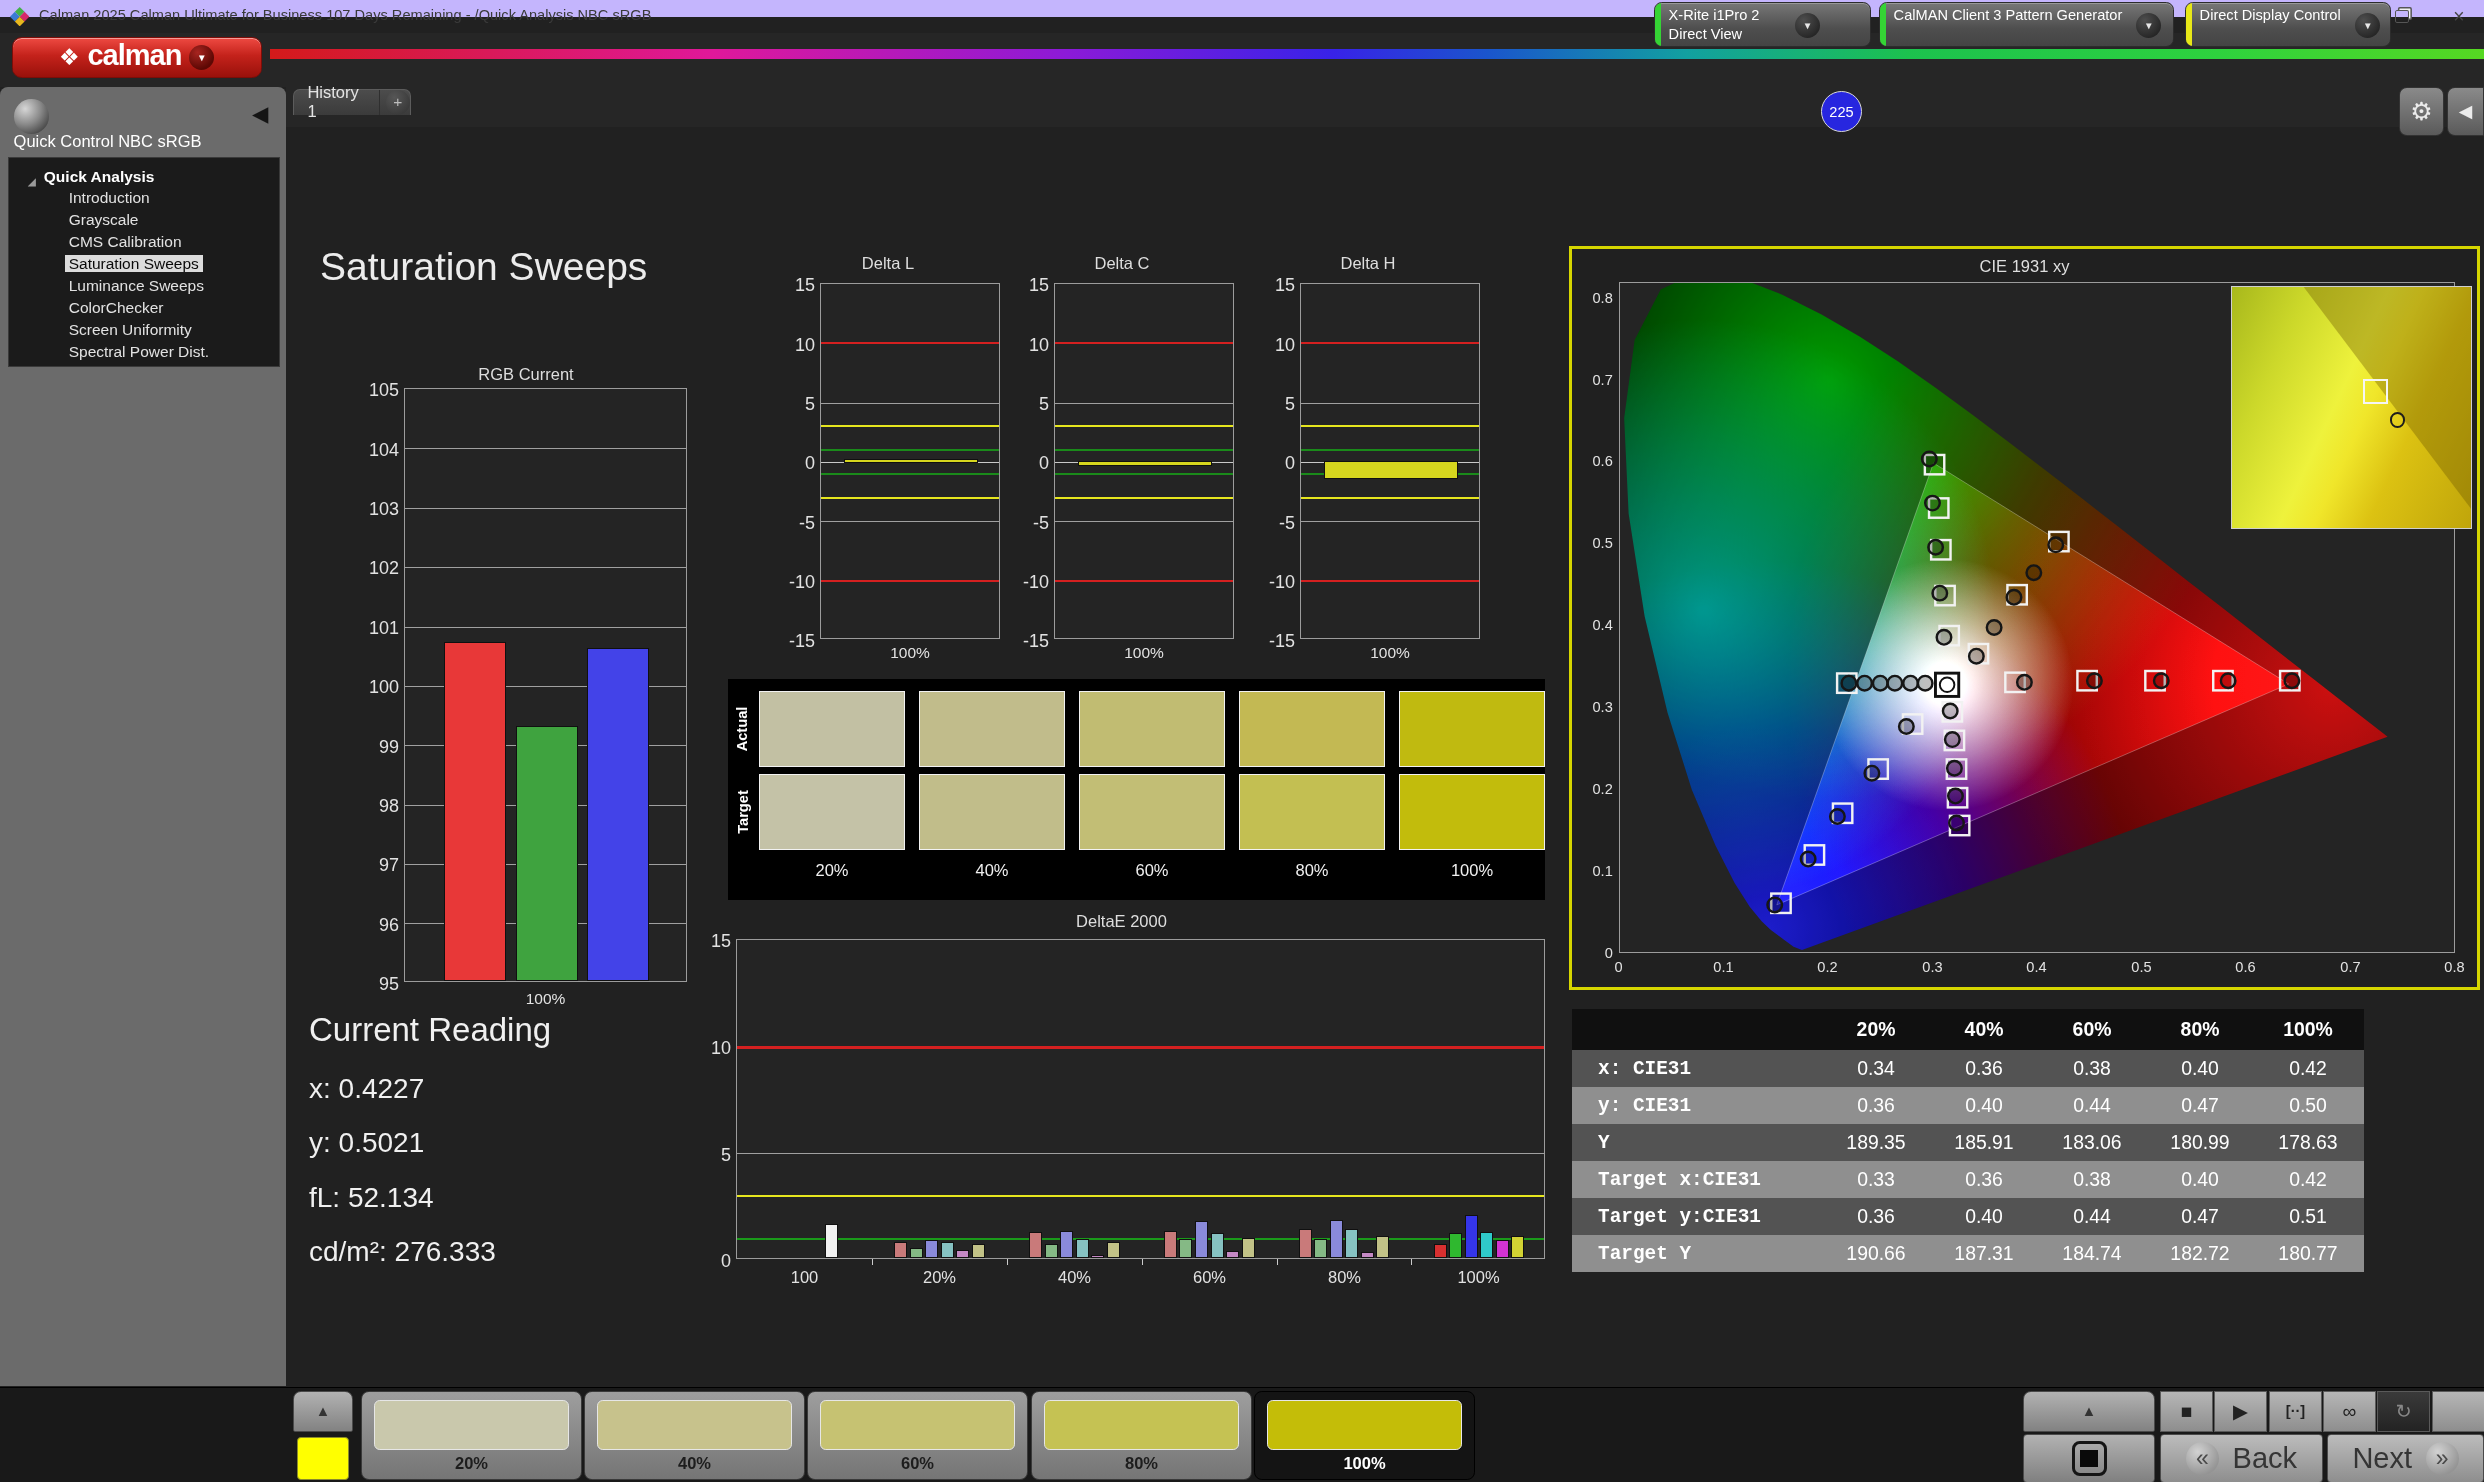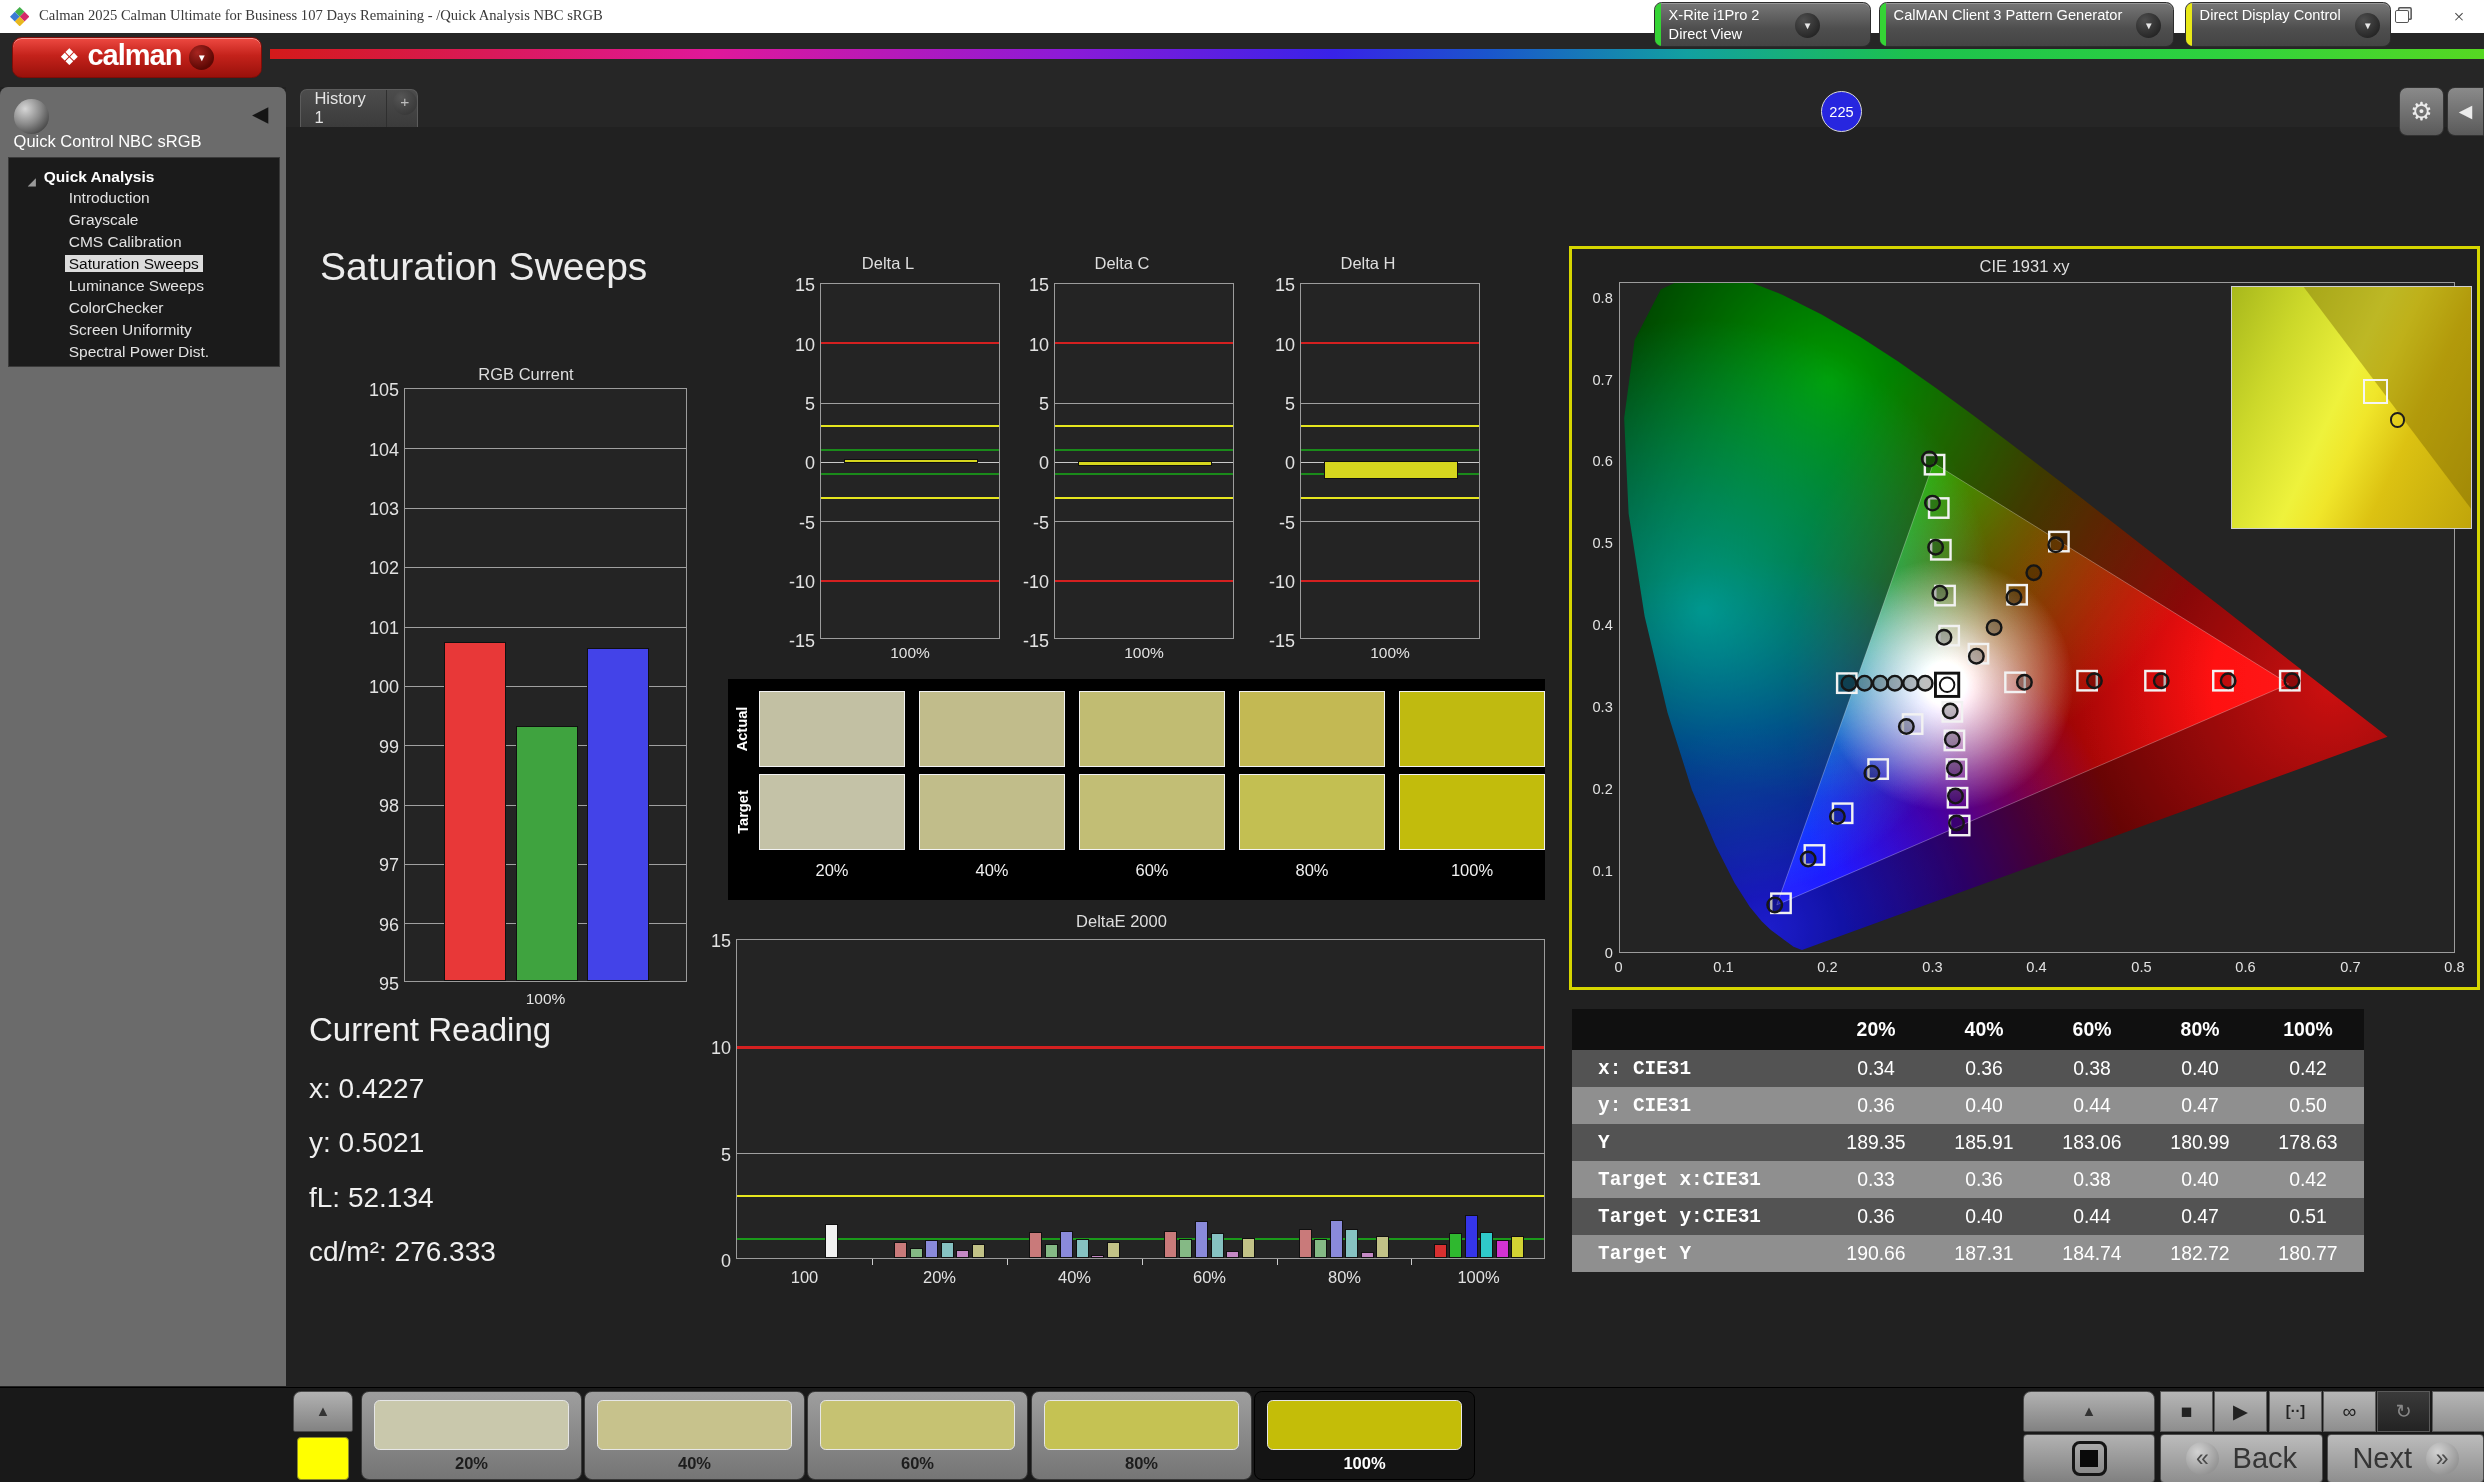--- a/index.html
+++ b/index.html
@@ -1,21 +1,21 @@
 <!DOCTYPE html>
 <html><head>
 <meta charset="utf-8">
 <style>
   * { margin:0; padding:0; box-sizing:border-box; }
   html,body { background:#000; }
   #app { position:relative; width:2484px; height:1483px; background:#212121; overflow:hidden;
          font-family:"Liberation Sans", sans-serif; }
 
   
-  .titlebar { position:absolute; left:0; top:0; width:2484px; height:33px; background:#ffffff;font-family:Liberation Serif, serif; }
+  .titlebar { position:absolute; left:0; top:0; width:2484px; height:17px; background:#c4b5fd; }
   .titlebar .appicon { position:absolute; left:9.7px; top:6.8px; width:19.4px; height:19.4px; }
   .titlebar .title { position:absolute; left:39px; top:6.8px; font-size:14.6px; color:#3a3a3a; white-space:nowrap; }
   .wbtn { position:absolute; top:0; width:50px; height:33px; display:flex; align-items:center; justify-content:center; color:#444; }
   .wbtn.min::before { content:""; width:14.6px; height:1.9px; background:#555; }
   .wbtn.res::before { content:""; width:11.6px; height:11.6px; border:1.5px solid #555; border-radius:1.9px; box-shadow:2.9px -2.9px 0 -1.5px #f1f1f1, 2.9px -2.9px 0 0 #555; }
   .wbtn.cls { font-size:19.4px; }
 
   
   .header { position:absolute; left:0; top:33px; width:2484px; height:54px; background:#262626; }
   .brandbtn { position:absolute; left:11.6px; top:3.9px; width:250px; height:41px; border-radius:9.7px;
@@ -23,22 +23,22 @@
       box-shadow:inset 0 1px 0 rgba(255,255,255,.45); display:flex; align-items:center; justify-content:center; gap:7.8px; }
   .brandbtn .mark { color:#fff; font-size:23px; line-height:1; }
   .brandbtn .word { color:#fff; font-size:29px; font-weight:bold; letter-spacing:-1px; margin-top:-3.9px; }
   .brandbtn .dd { width:25px; height:25px; border-radius:50%; background:radial-gradient(circle at 35% 30%, #a82520, #5d0804 70%);
       display:flex; align-items:center; justify-content:center; color:#fff; font-size:9.7px; }
   .rainbow { position:absolute; left:270px; top:15.5px; width:2214px; height:10.7px;
       background:linear-gradient(90deg,#d41a1a 0%,#e0189a 20%,#8c1ad8 36%,#3822e8 48%,#1a55cc 55%,#12a0a0 64%,#1cc24e 74%,#2ed23e 88%,#56d822 100%); }
 
   
   .tabsrow { position:absolute; left:286px; top:87px; width:2198px; height:40px; background:#262626; }
-  .tab { position:absolute; left:6.8px; top:1.9px; width:118px; height:38px; background:linear-gradient(#4c4c4c,#3b3b3b);
-      border:1px solid #5c5c5c; border-bottom:none; border-radius:6.8px 6.8px 0 0; display:flex; align-items:flex-start;margin-left:7px; }
+  .tab { position:absolute; left:6.8px; top:1.9px; width:118px; height:26px; background:linear-gradient(#4c4c4c,#3b3b3b);
+      border:1px solid #5c5c5c; border-bottom:none; border-radius:6.8px 6.8px 0 0; display:flex; align-items:flex-start; }
   .tab .lbl { padding:0 9.7px 0 13.6px; color:#e4e4e4; font-size:16.5px; border-right:1px solid #2f2f2f; height:100%; display:flex; align-items:center;}
   .tab .plus { width:25px; height:25px; margin-left:5.8px; border-radius:50%; background:radial-gradient(circle at 35% 30%, #565656, #3a3a3a 75%);
       color:#bdbdbd; font-size:15.5px; display:flex; align-items:center; justify-content:center; }
 
   .meter { position:absolute; top:1.9px; height:45px; border-radius:7.8px; background:linear-gradient(#777,#4e4e4e 60%,#444);
       border:1px solid #2c2c2c; box-shadow:inset 0 1px 0 rgba(255,255,255,.25); overflow:hidden; color:#fff; }
   .meter .edge { position:absolute; left:0; top:0; bottom:0; width:5.8px; }
   .meter .t1 { position:absolute; left:13.6px; top:3.9px; font-size:14.6px; white-space:nowrap; }
   .meter .t2 { position:absolute; left:13.6px; top:23px; font-size:14.6px; white-space:nowrap; }
   .meter .dd { position:absolute; width:25px; height:25px; border-radius:50%; background:radial-gradient(circle at 35% 30%, #4e4e4e, #262626 75%);

